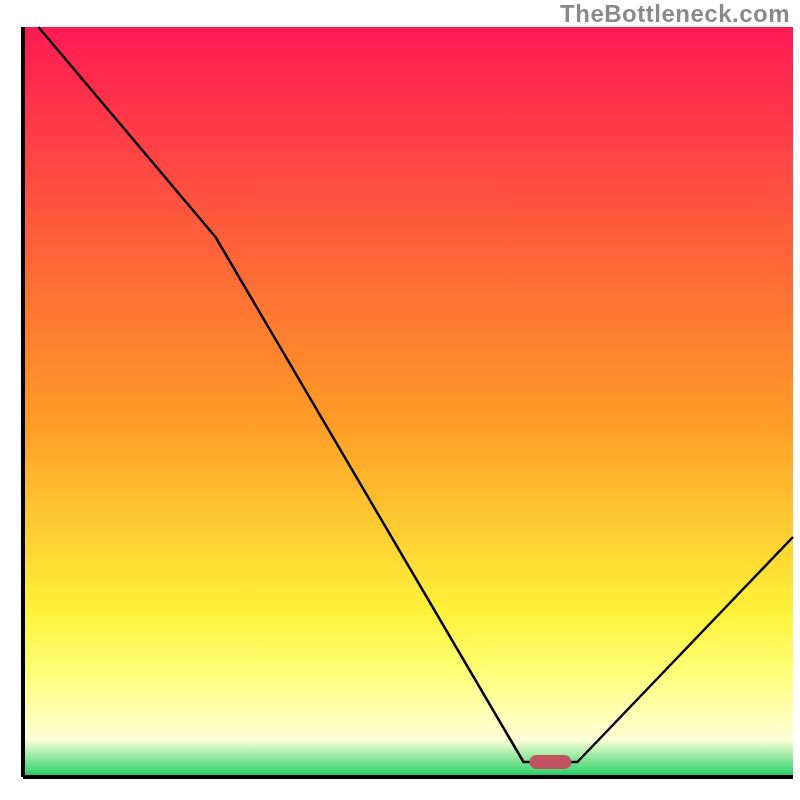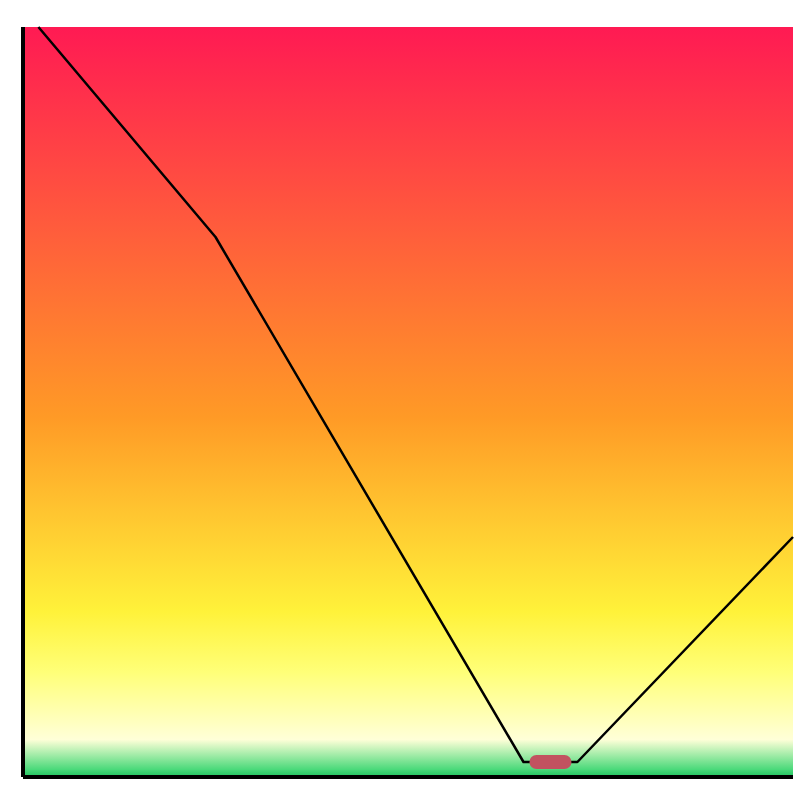--- a/index.html
+++ b/index.html
@@ -26,20 +26,21 @@
     z-index: 10;
   }
   svg {
     display: block;
   }
 </style>
 </head>
 <body>
 
 <div class="chart-wrap">
+  <div class="watermark">TheBottleneck.com</div>
 
   <svg id="chart-svg" width="800" height="800" viewBox="0 0 800 800">
     <defs>
       <linearGradient id="bg-grad" x1="0" y1="0" x2="0" y2="1">
           <stop offset="0%" stop-color="#ff1a53"></stop>
           <stop offset="52%" stop-color="#ff9a26"></stop>
           <stop offset="78%" stop-color="#fff23a"></stop>
           <stop offset="86%" stop-color="#ffff78"></stop>
           <stop offset="95%" stop-color="#ffffd8"></stop>
           <stop offset="99%" stop-color="#4ad97a"></stop>

